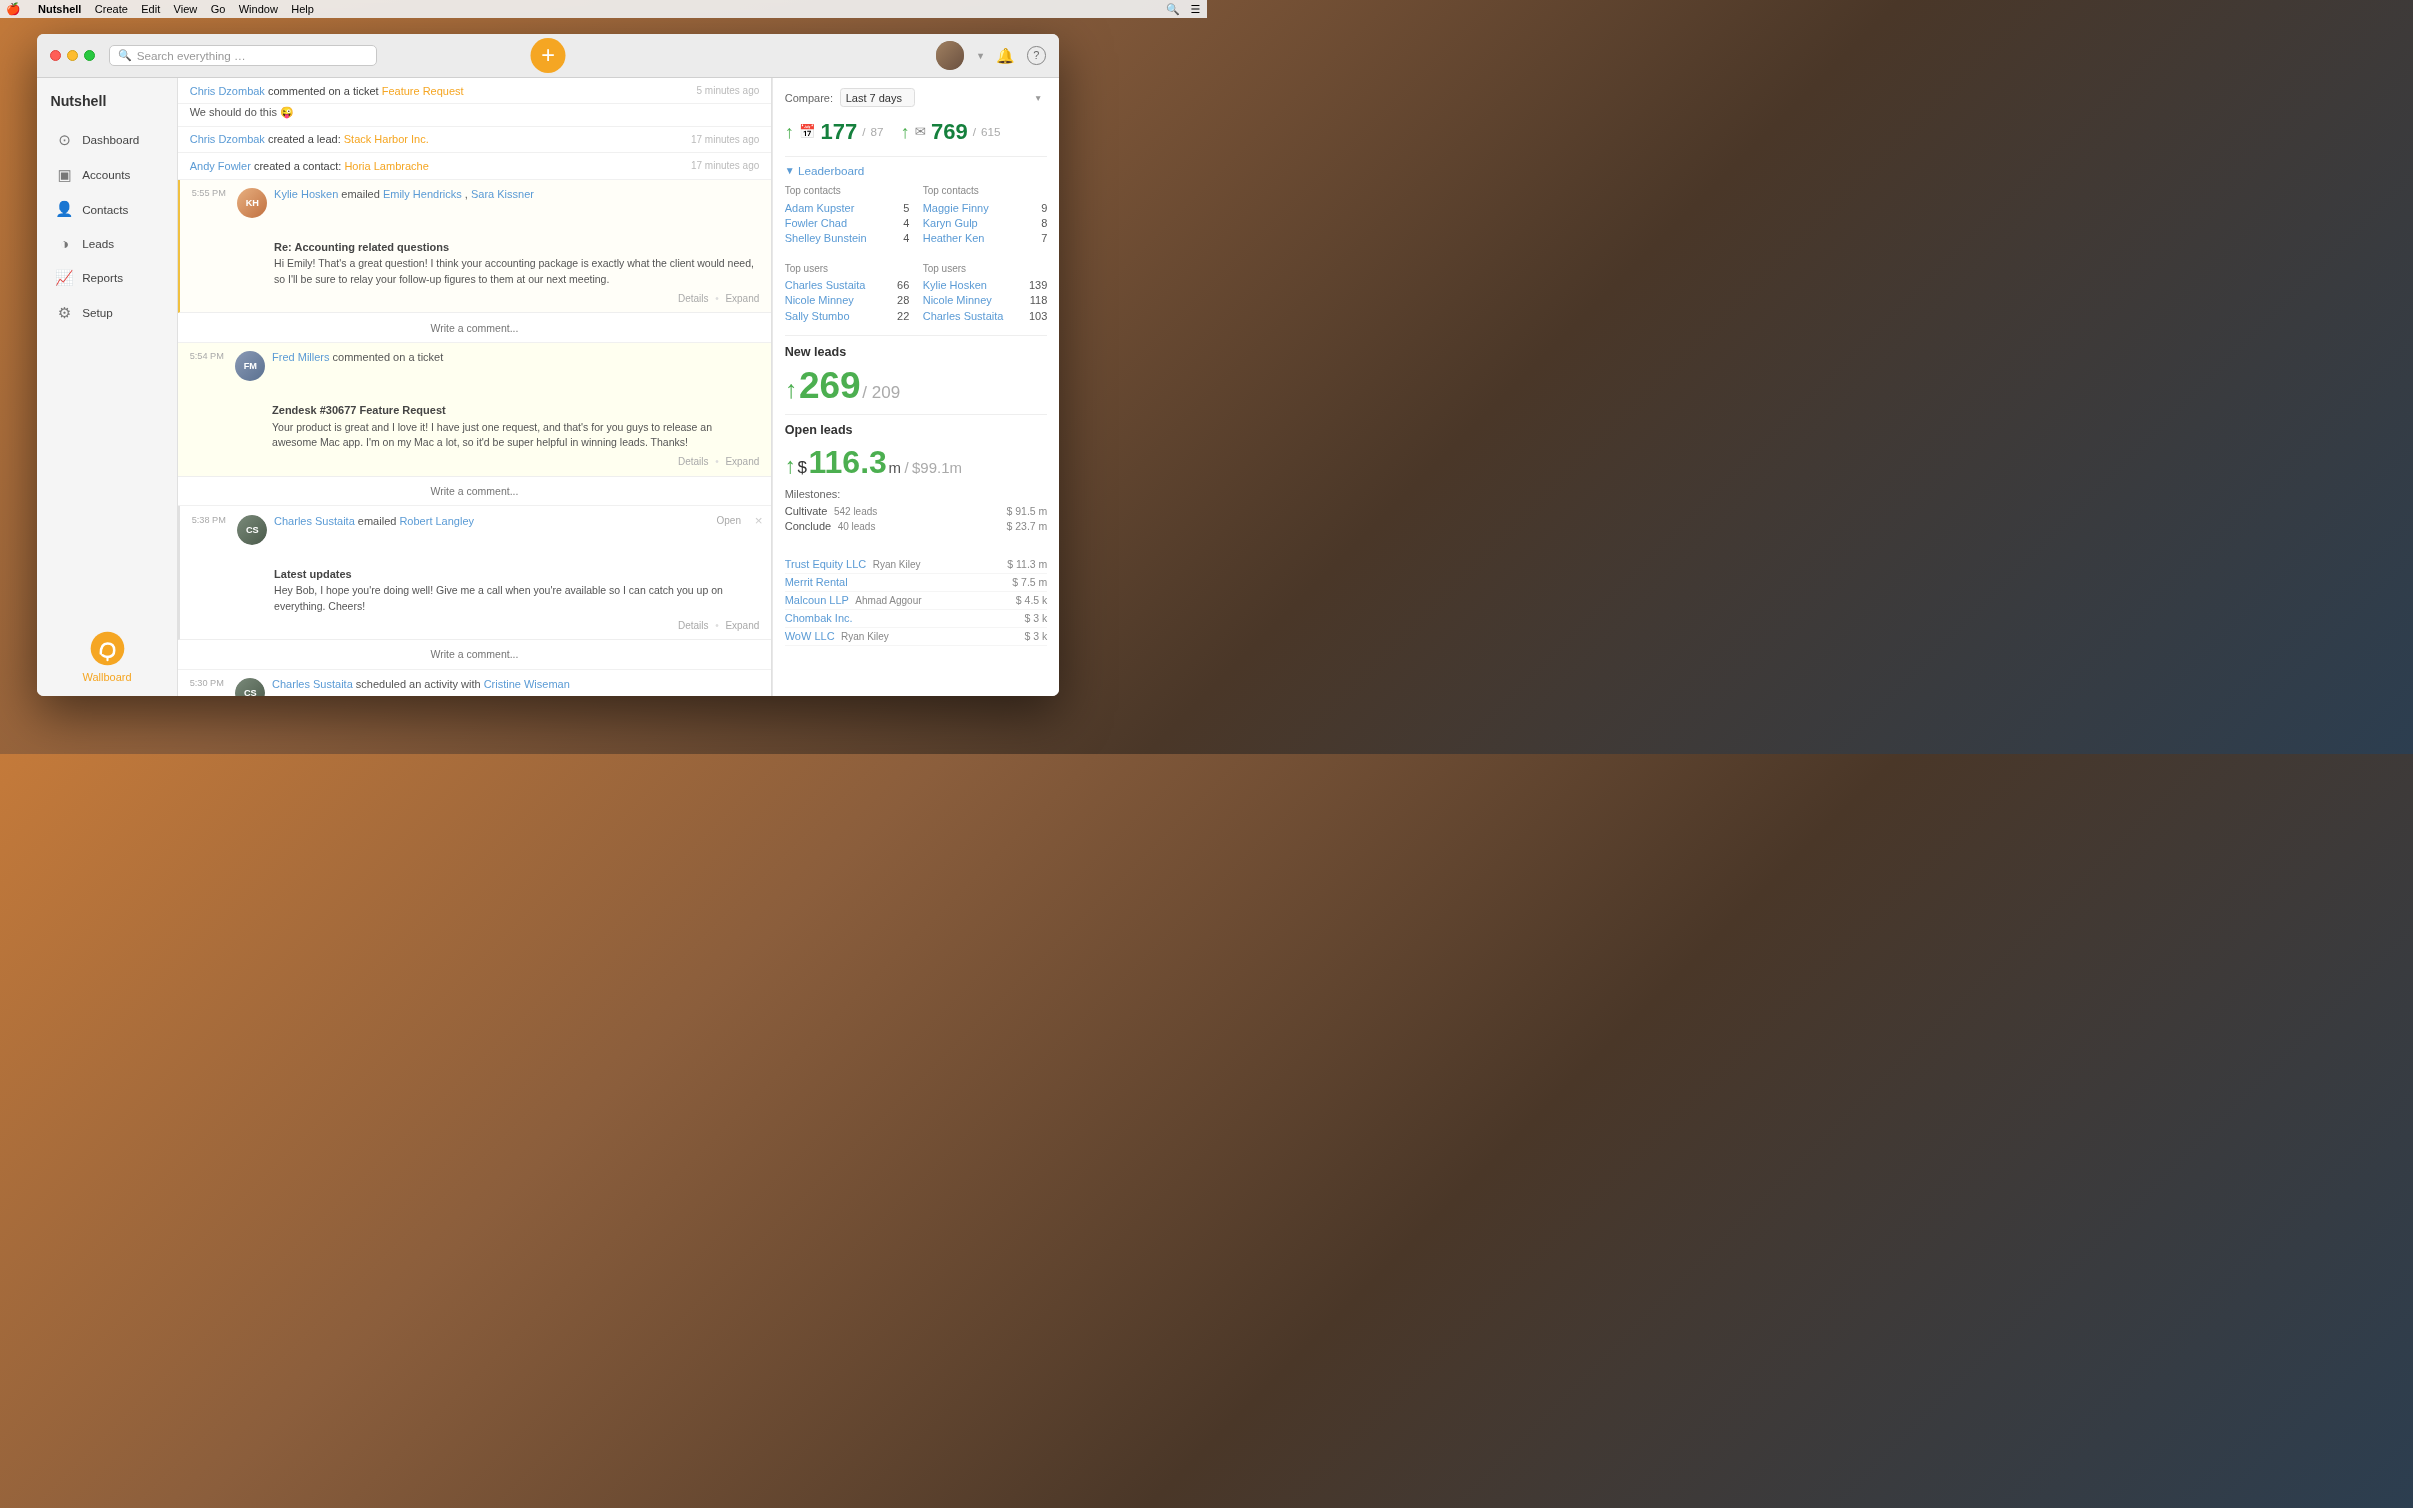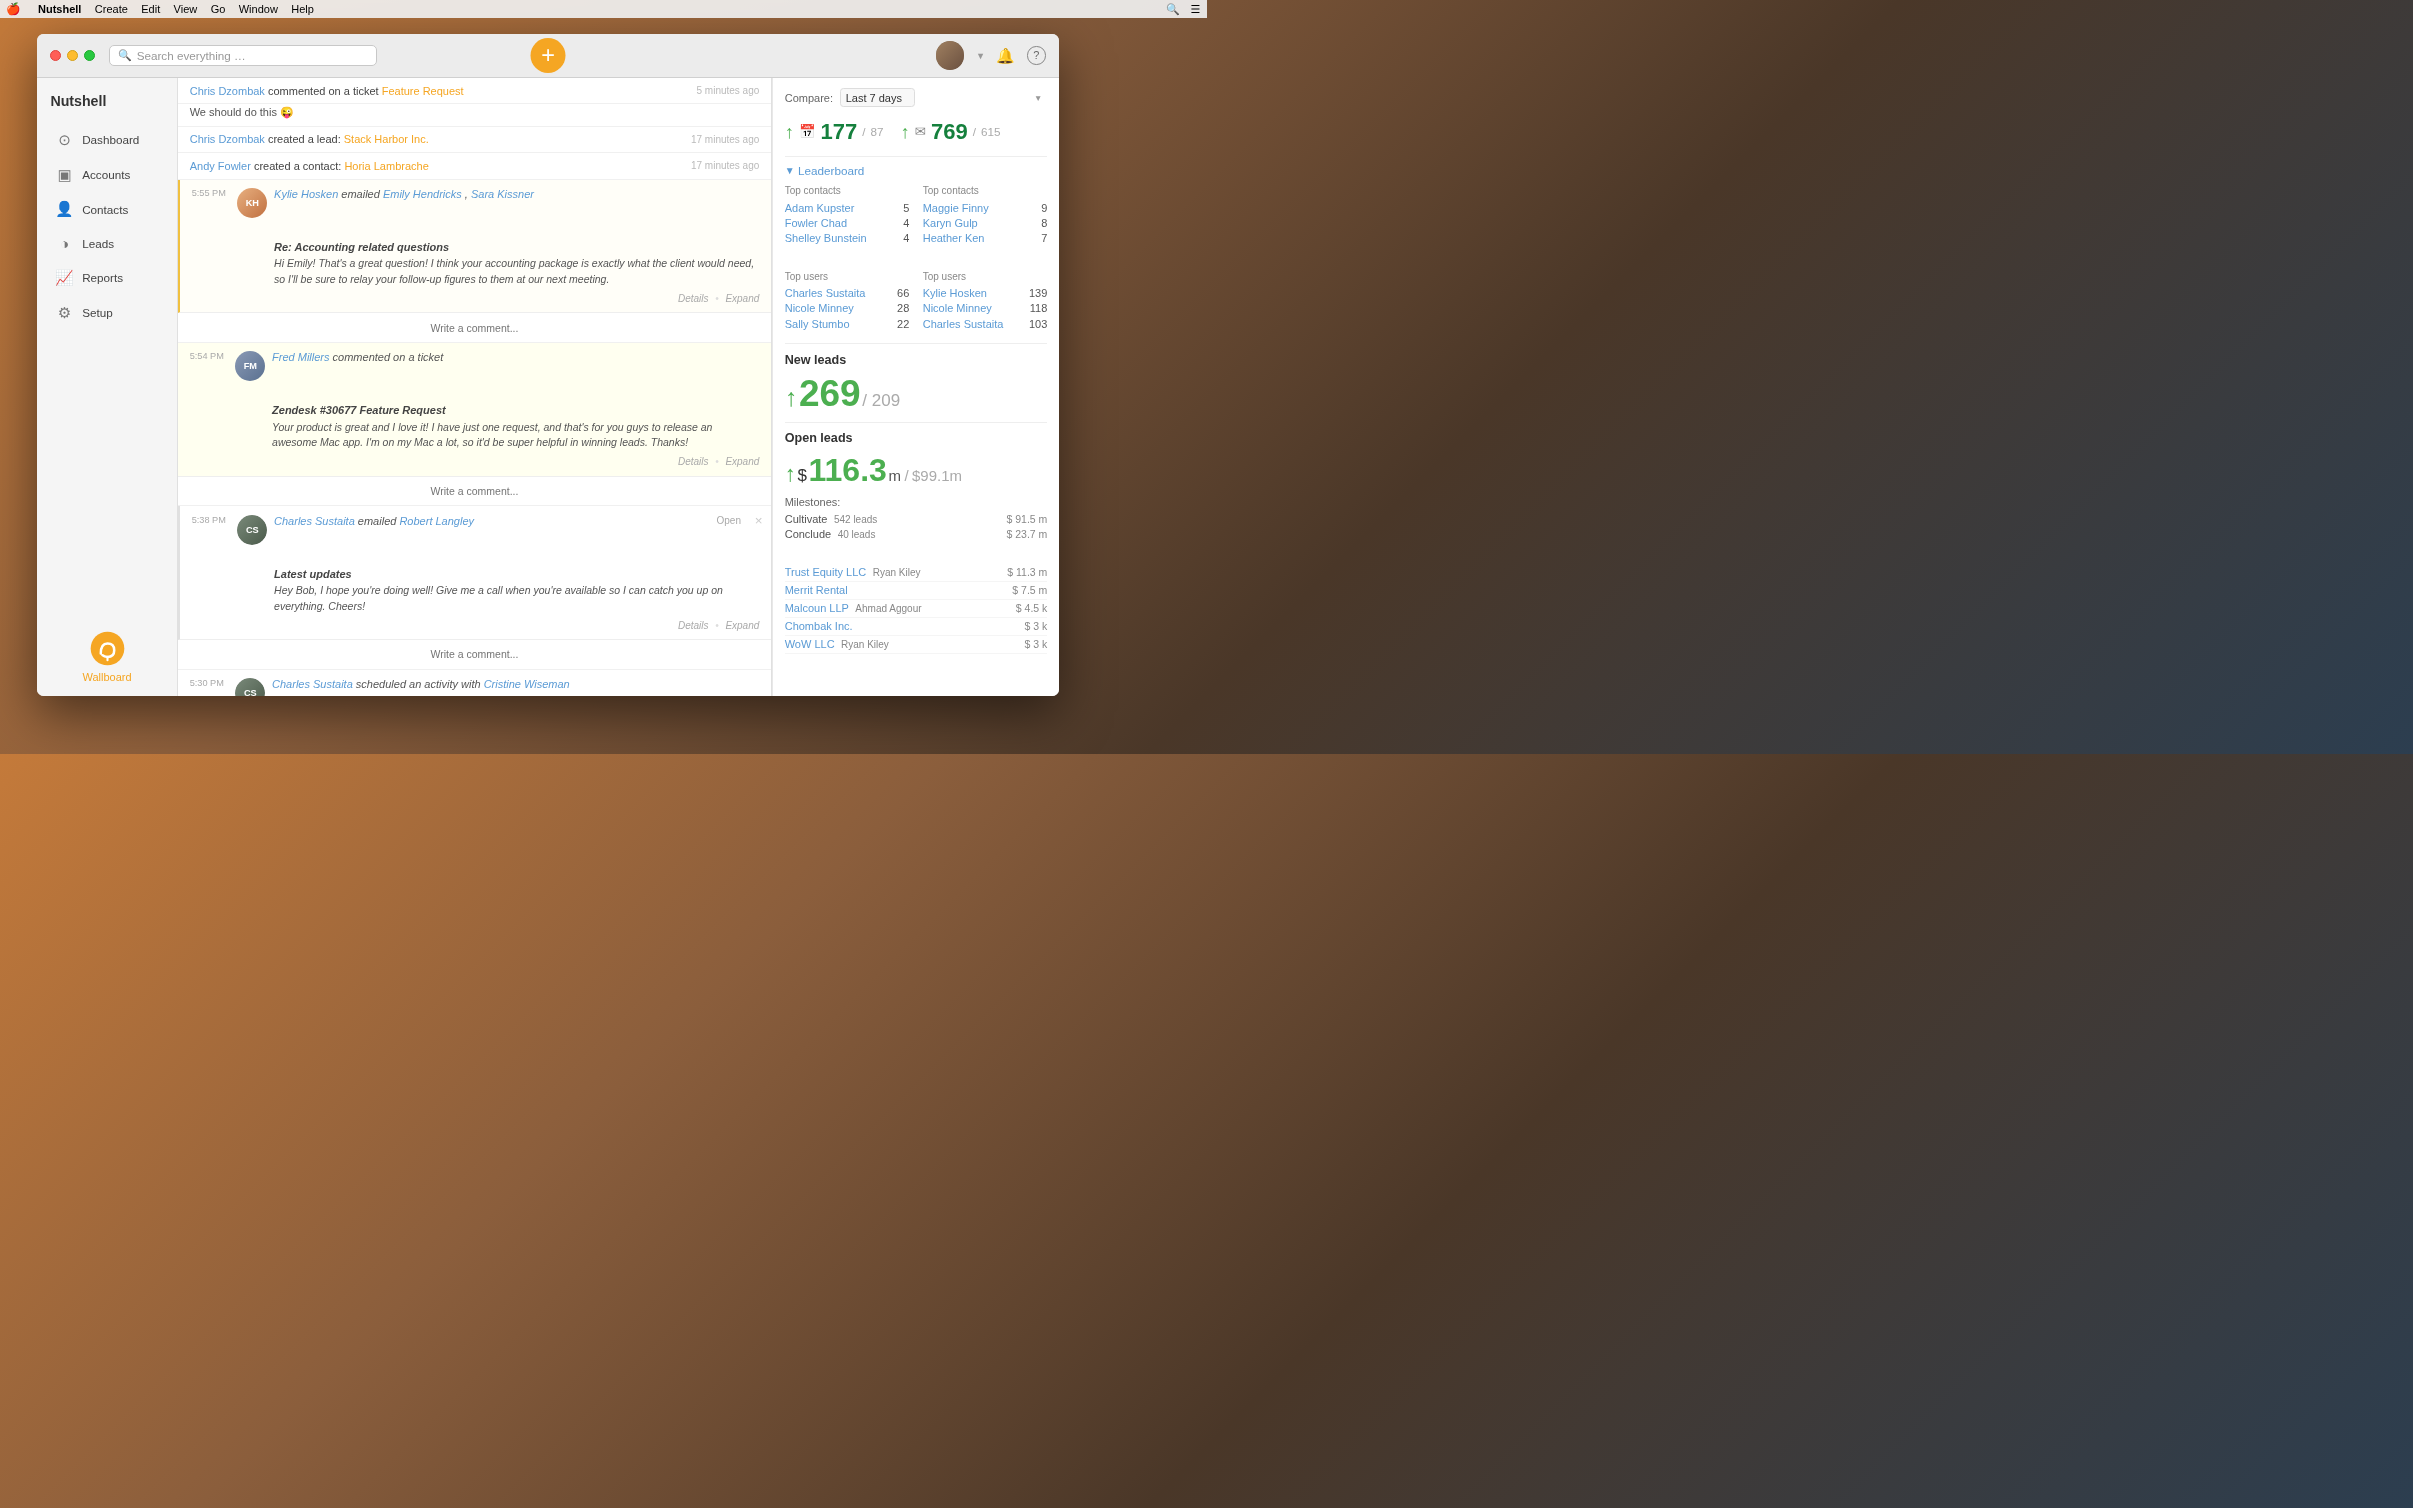--- a/index.html
+++ b/index.html
@@ -199,21 +199,21 @@
       display: flex;
       align-items: center;
       justify-content: center;
       font-size: 11.7px;
       font-weight: 600;
       color: white;
     }
     .avatar-kh { background: linear-gradient(135deg, #e8a87c, #c4753a); }
     .avatar-fm { background: linear-gradient(135deg, #8a9ab5, #5a7090); }
 
-    .activity-content { flex: 1; font-style: italic; }
+    .activity-content { flex: 1; }
     .activity-subject { font-size: 11px; font-weight: 600; color: #444; margin-bottom: 3.4px; margin-top: 41px; }
     .activity-body { font-size: 10.5px; color: #555; line-height: 1.5; }
 
     .activity-actions {
       display: flex;
       justify-content: flex-end;
       gap: 6.7px;
       margin-top: 5px;
       font-size: 10px;
       color: #aaa;
@@ -332,21 +332,21 @@
       padding: 1.7px 0;
       font-size: 11px;
     }
     .lb-name { color: #5b9bd5; cursor: pointer; }
     .lb-count { color: #555; font-weight: 500; }
 
     .lb-users-cols {
       display: grid;
       grid-template-columns: 1fr 1fr;
       gap: 3.4px 13.4px;
-      margin-top: 25px;
+      margin-top: 17px;
     }
     .lb-section-label { font-size: 10px; color: #888; margin-bottom: 3.4px; }
 
     .metrics-section { margin-top: 8.4px; }
     .metrics-title { font-size: 12.6px; font-weight: 600; color: #333; margin-bottom: 6.7px; }
     .metrics-big-number {
       display: flex;
       align-items: baseline;
       gap: 1.7px;
       margin-bottom: 3.4px;

